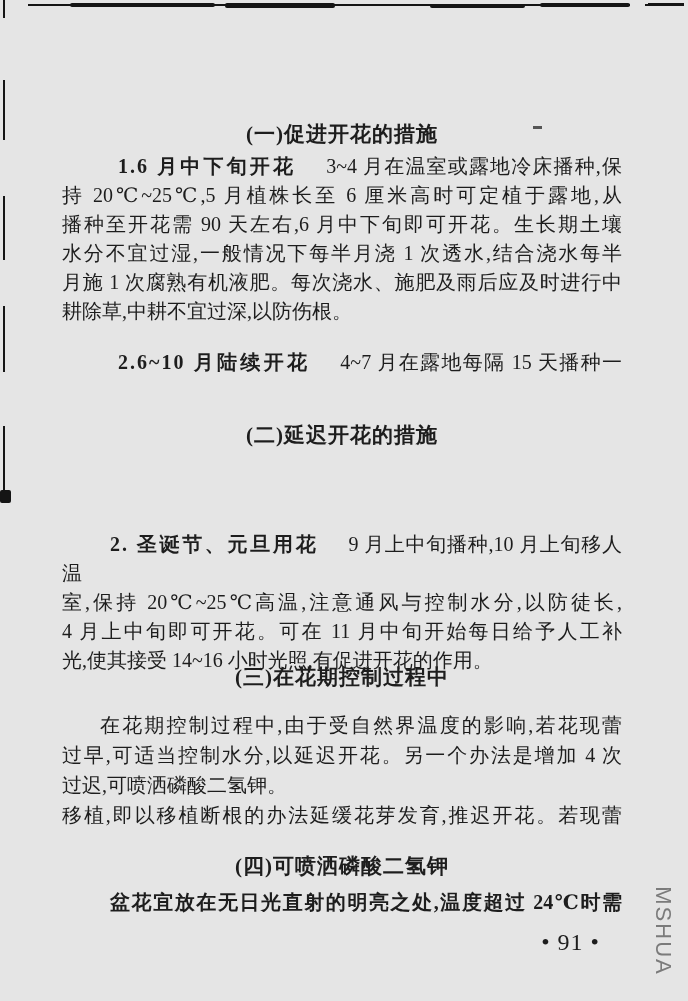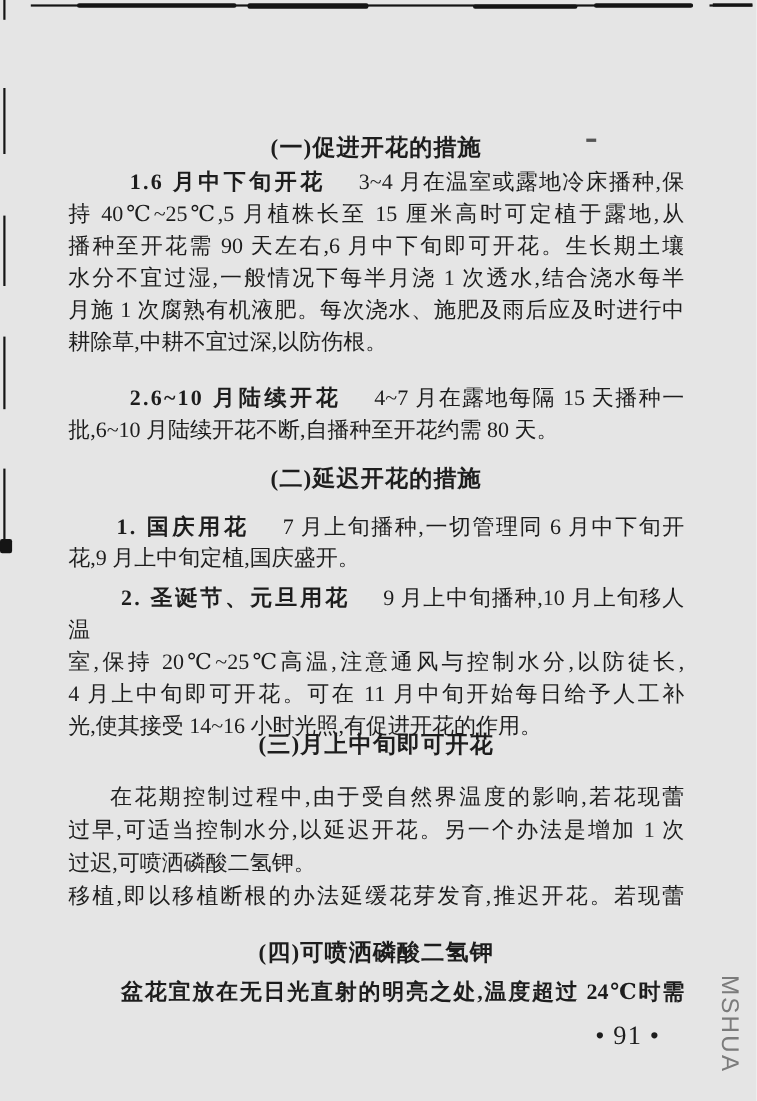--- a/index.html
+++ b/index.html
@@ -67,57 +67,50 @@
     <div class="artifact" style="left:0;top:490px;width:11px;height:13px;border-radius:2px;"></div>
     <div class="artifact gray" style="left:533px;top:126px;width:9px;height:3px;"></div>
   </div>
 
   <div class="heading" style="top:120px;">(一)促进开花的措施</div>
 
   <div class="para" style="top:152px;">
     <div class="line ind56">
       <span class="lead">1.6 月中下旬开花</span><span>3~4 月在温室或露地冷床播种,保</span>
     </div>
-    <div class="line">持 40℃~25℃,5 月植株长至 15 厘米高时可定植于露地,从</div>
+    <div class="line">持 20℃~25℃,5 月植株长至 6 厘米高时可定植于露地,从</div>
     <div class="line">播种至开花需 90 天左右,6 月中下旬即可开花。生长期土壤</div>
     <div class="line">水分不宜过湿,一般情况下每半月浇 1 次透水,结合浇水每半</div>
     <div class="line">月施 1 次腐熟有机液肥。每次浇水、施肥及雨后应及时进行中</div>
     <div class="line short">耕除草,中耕不宜过深,以防伤根。</div>
   </div>
 
   <div class="para" style="top:348px;">
     <div class="line ind56">
       <span class="lead">2.6~10 月陆续开花</span><span>4~7 月在露地每隔 15 天播种一</span>
     </div>
-    <div class="line short">批,6~10 月陆续开花不断,自播种至开花约需 80 天。</div>
   </div>
 
   <div class="heading" style="top:421px;">(二)延迟开花的措施</div>
 
-  <div class="para" style="top:465px;">
-    <div class="line ind44">
-      <span class="lead">1. 国庆用花</span><span>7 月上旬播种,一切管理同 6 月中下旬开</span>
-    </div>
-    <div class="line short">花,9 月上中旬定植,国庆盛开。</div>
-  </div>
 
   <div class="para" style="top:530px;">
     <div class="line ind48">
       <span class="lead">2. 圣诞节、元旦用花</span><span>9 月上中旬播种,10 月上旬移人温</span>
     </div>
     <div class="line">室,保持 20℃~25℃高温,注意通风与控制水分,以防徒长,</div>
     <div class="line">4 月上中旬即可开花。可在 11 月中旬开始每日给予人工补</div>
     <div class="line short">光,使其接受 14~16 小时光照,有促进开花的作用。</div>
   </div>
 
-  <div class="heading" style="top:663px;">(三)月上中旬即可开花</div>
+  <div class="heading" style="top:663px;">(三)在花期控制过程中</div>
 
   <div class="para lh30" style="top:710px;">
     <div class="line ind38">在花期控制过程中,由于受自然界温度的影响,若花现蕾</div>
-    <div class="line">过早,可适当控制水分,以延迟开花。另一个办法是增加 1 次</div>
+    <div class="line">过早,可适当控制水分,以延迟开花。另一个办法是增加 4 次</div>
     <div class="line short">过迟,可喷洒磷酸二氢钾。</div>
     <div class="line">移植,即以移植断根的办法延缓花芽发育,推迟开花。若现蕾</div>
   </div>
 
   <div class="heading" style="top:852px;">(四)可喷洒磷酸二氢钾</div>
 
   <div class="para" style="top:888px;font-weight:bold;">
     <div class="line ind48">盆花宜放在无日光直射的明亮之处,温度超过 24℃时需</div>
   </div>
 

